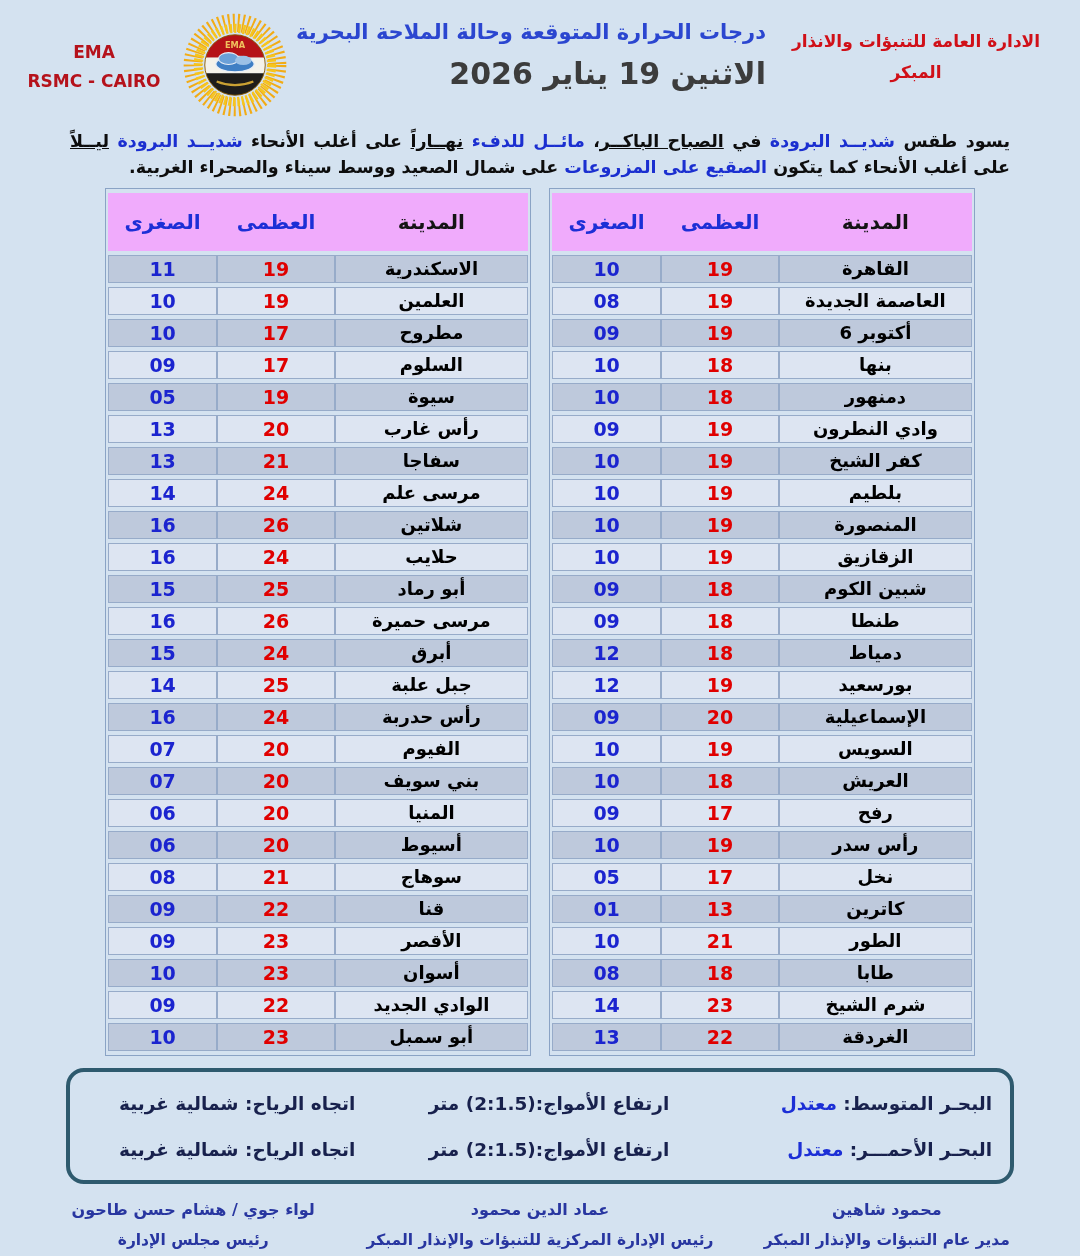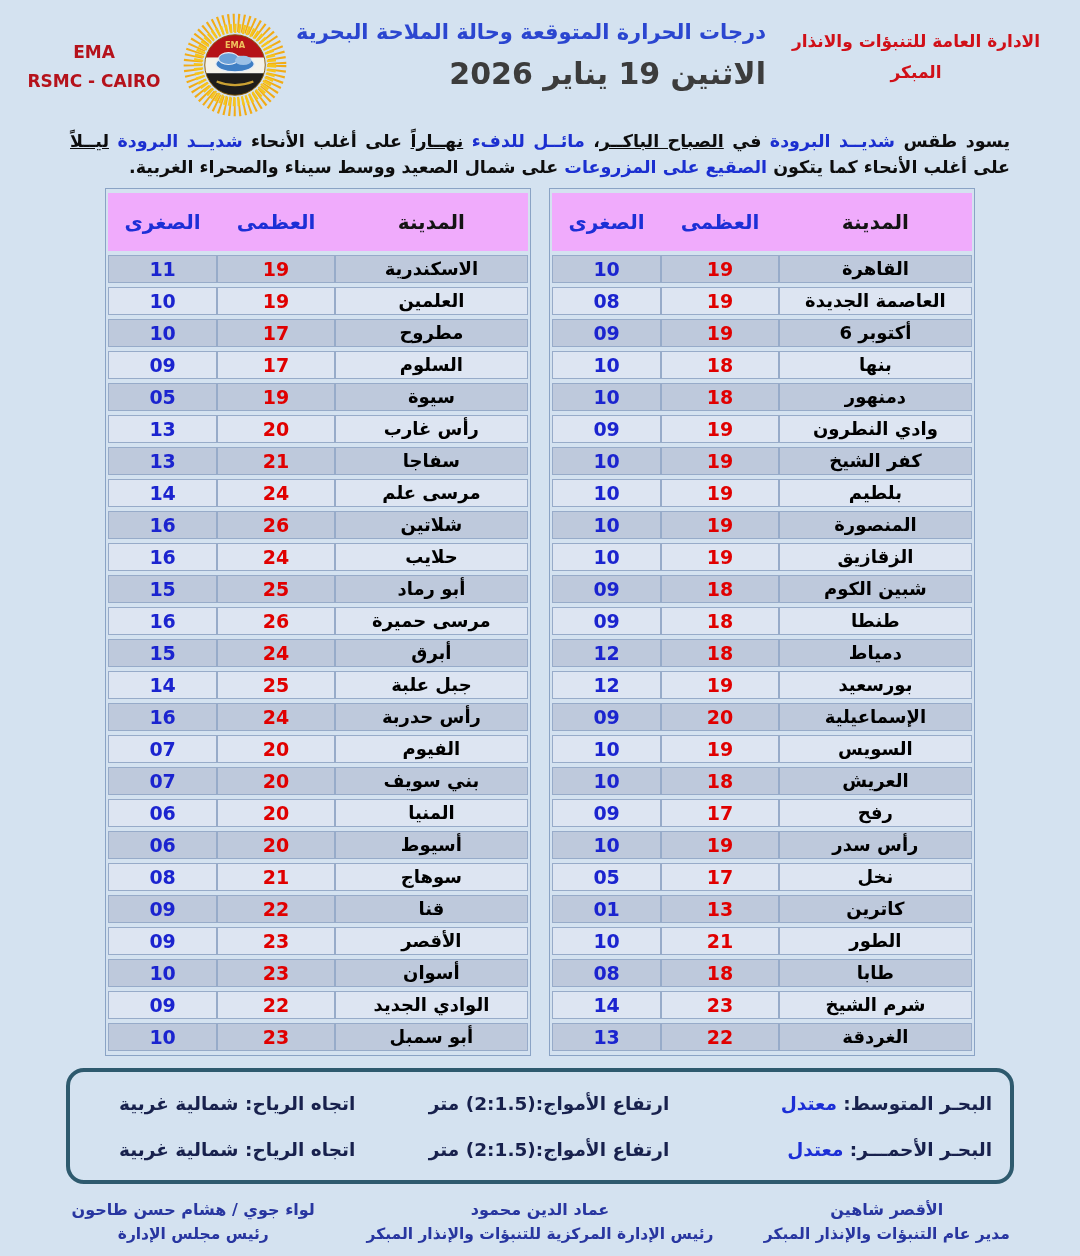--- a/index.html
+++ b/index.html
@@ -55,21 +55,21 @@
   .mseg.wind{width:33%;text-align:center;}
   .sea-state{color:#1c2fd6;margin-left:15px;}
 
   
   .sigs{display:flex;margin:16px 30px 0;}
   .sig{text-align:center;color:#2836a0;font-weight:bold;}
   .sig:nth-child(1){width:32%;}
   .sig:nth-child(2){width:36%;}
   .sig:nth-child(3){width:32%;}
   .sig-name{font-size:16px;}
-  .sig-title{font-size:15.5px;margin-top:6px;}
+  .sig-title{font-size:15.5px;margin-top:12px;}
 </style>
 </head>
 <body>
 
 <div class="page">
 
   <div class="hdr">
     <div class="org">
       <div>الادارة العامة للتنبؤات والانذار المبكر</div>
     </div>
@@ -402,21 +402,21 @@
       </div>
       <div class="marine-row">
         <div class="mseg sea"><span class="sea-label">البحـر الأحمـــر: </span><span class="sea-state">معتدل</span></div>
         <div class="mseg waves">ارتفاع الأمواج:(2:1.5) متر</div>
         <div class="mseg wind">اتجاه الرياح: شمالية غربية</div>
       </div>
     </div>
 
   <div class="sigs">
       <div class="sig">
-        <div class="sig-name">الأقصر شاهين</div>
+        <div class="sig-name">محمود شاهين</div>
         <div class="sig-title">مدير عام التنبؤات والإنذار المبكر</div>
       </div>
       <div class="sig">
         <div class="sig-name">عماد الدين محمود</div>
         <div class="sig-title">رئيس الإدارة المركزية للتنبؤات والإنذار المبكر</div>
       </div>
       <div class="sig">
         <div class="sig-name">لواء جوي / هشام حسن طاحون</div>
         <div class="sig-title">رئيس مجلس الإدارة</div>
       </div>

